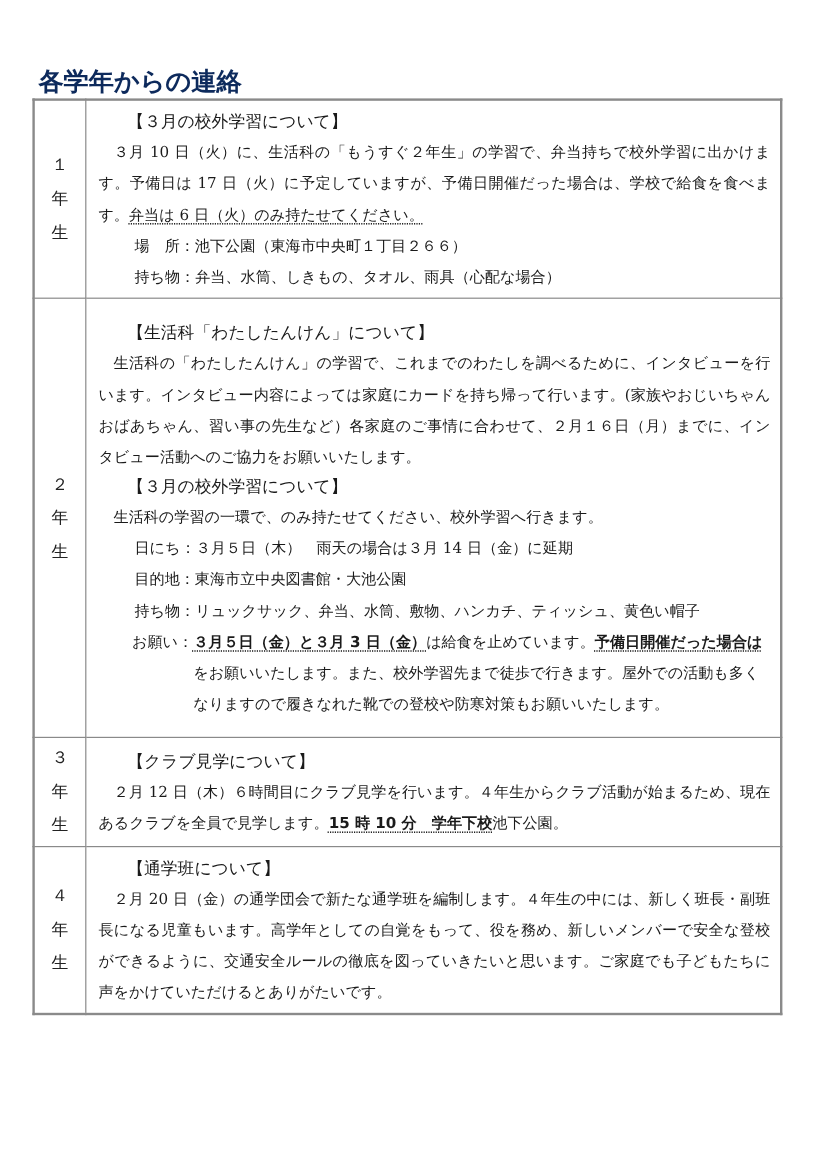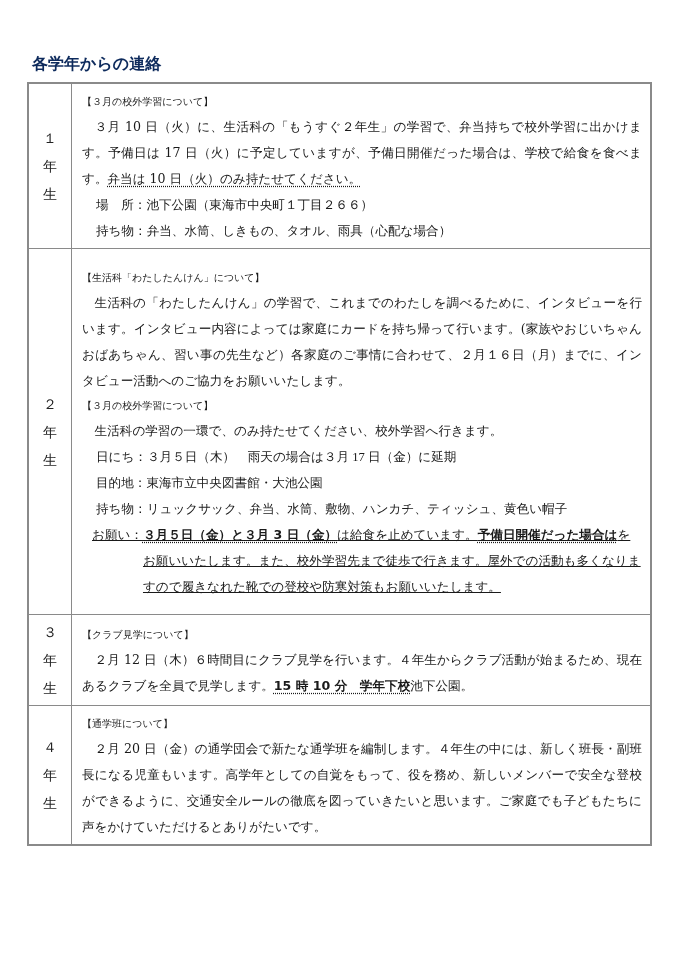--- a/index.html
+++ b/index.html
@@ -1,34 +1,34 @@
 <!DOCTYPE html>
 <html><head>
 <meta charset="utf-8">
 <style>
   html, body { margin: 0; padding: 0; background: #ffffff; }
   body { width: 690px; height: 977px; position: relative; overflow: hidden;
          font-family: "DejaVu Serif", "Liberation Serif", serif; color: #1a1a1a; }
   .title { position: absolute; left: 32px; top: 54px; font-family: "DejaVu Sans", "Liberation Sans", sans-serif;
-           font-weight: bold; font-size: 16px; color: #0d2a5c; letter-spacing: 0px; }
+           font-weight: bold; font-size: 21px; color: #0d2a5c; letter-spacing: 0px; }
   table.grades { position: absolute; left: 27px; top: 82px; width: 625px; border-collapse: collapse;
                  border: 2px solid #8a8a8a; }
   table.grades td { border: 1.5px solid #8a8a8a; vertical-align: middle; }
   td.grade { width: 40px; text-align: center; font-family: "DejaVu Sans", "Liberation Sans", sans-serif;
              font-size: 14px; line-height: 28px; color: #222; }
   td.grade span { display: block; }
   td.content { padding: 6px 8px 4px 10px; font-size: 12.6px; line-height: 26px; }
-  .heading { font-family: "DejaVu Sans", "Liberation Sans", sans-serif; font-size: 10px; font-weight: 500; line-height: 24px; }
+  .heading { font-family: "DejaVu Sans", "Liberation Sans", sans-serif; font-size: 14px; font-weight: 500; line-height: 24px; margin-left: 24px; }
   p { margin: 0; text-indent: 1em; text-align: justify; }
-  .detail { margin-left: 14px; font-family: Liberation Serif, serif; }
+  .detail { margin-left: 30px; }
   .detail .lbl { display: inline-block; }
   .ul { text-decoration: underline; text-decoration-style: dotted; text-underline-offset: 3px; }
   .ub { text-decoration: underline; text-decoration-style: dotted; text-underline-offset: 3px;
         font-family: "DejaVu Sans", "Liberation Sans", sans-serif; font-weight: bold; }
-  .hang { display: flex; margin-left: 10px; text-decoration: underline; }
+  .hang { display: flex; margin-left: 28px; }
   .hang .lbl { flex: 0 0 auto; }
   .hang .val { flex: 1 1 auto; }
   .r1 td.content { height: 150px; }
   .r2 td.content { height: 355px; }
   .r3 td.content { height: 80px; }
   .r4 td.content { height: 122px; }
 </style>
 </head>
 <body>
 
@@ -37,38 +37,38 @@
 <table class="grades">
   <tbody>
       <tr class="r1">
     <td class="grade">
       <span>１</span>
       <span>年</span>
       <span>生</span>
     </td>
     <td class="content">
       <div class="heading">【３月の校外学習について】</div>
-      <p><span>３月 10 日（火）に、生活科の「もうすぐ２年生」の学習で、弁当持ちで校外学習に出かけます。予備日は 17 日（火）に予定していますが、予備日開催だった場合は、学校で給食を食べます。</span><span class="ul">弁当は 10 日（火）のみ持たせてください。</span></p>
+      <p><span>３月 10 日（火）に、生活科の「もうすぐ２年生」の学習で、弁当持ちで校外学習に出かけます。予備日は 17 日（火）に予定していますが、予備日開催だった場合は、学校で給食を食べます。</span><span class="ul">弁当は 6 日（火）のみ持たせてください。</span></p>
       <div class="detail"><span class="lbl">場　所：</span><span>池下公園（東海市中央町１丁目２６６）</span></div>
       <div class="detail"><span class="lbl">持ち物：</span><span>弁当、水筒、しきもの、タオル、雨具（心配な場合）</span></div>
     </td>
   </tr>
 
   <tr class="r2">
     <td class="grade">
       <span>２</span>
       <span>年</span>
       <span>生</span>
     </td>
     <td class="content">
       <div class="heading">【生活科「わたしたんけん」について】</div>
       <p>生活科の「わたしたんけん」の学習で、これまでのわたしを調べるために、インタビューを行います。インタビュー内容によっては家庭にカードを持ち帰って行います。(家族やおじいちゃんおばあちゃん、習い事の先生など）各家庭のご事情に合わせて、２月１６日（月）までに、インタビュー活動へのご協力をお願いいたします。</p>
       <div class="heading">【３月の校外学習について】</div>
       <p>生活科の学習の一環で、のみ持たせてください、校外学習へ行きます。</p>
-      <div class="detail"><span class="lbl">日にち：</span><span>３月５日（木）　雨天の場合は３月 17 日（金）に延期</span></div>
+      <div class="detail"><span class="lbl">日にち：</span><span>３月５日（木）　雨天の場合は３月 14 日（金）に延期</span></div>
       <div class="detail"><span class="lbl">目的地：</span><span>東海市立中央図書館・大池公園</span></div>
       <div class="detail"><span class="lbl">持ち物：</span><span>リュックサック、弁当、水筒、敷物、ハンカチ、ティッシュ、黄色い帽子</span></div>
       <div class="hang">
         <span class="lbl">お願い：</span>
         <span class="val"><span class="ub">３月５日（金）と３月 3 日（金）</span><span>は給食を止めています。</span><span class="ub">予備日開催だった場合は</span><span>をお願いいたします。また、校外学習先まで徒歩で行きます。屋外での活動も多くなりますので履きなれた靴での登校や防寒対策もお願いいたします。</span></span>
       </div>
     </td>
   </tr>
 
   <tr class="r3">

